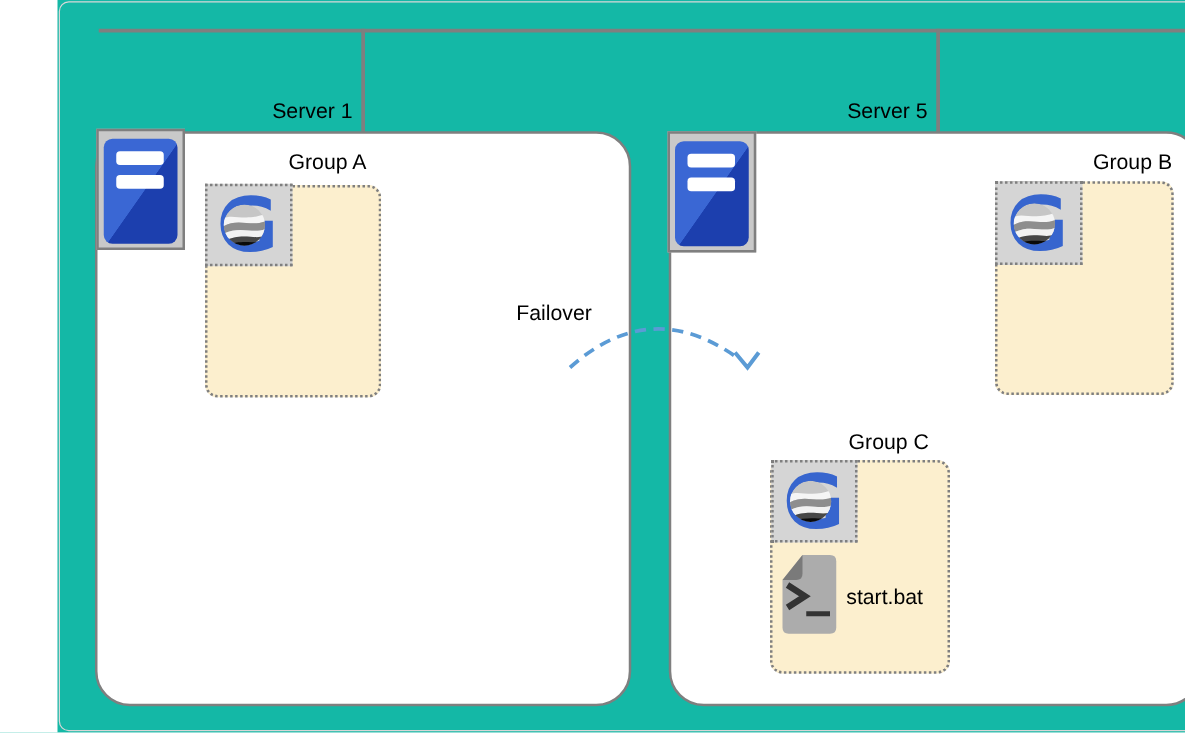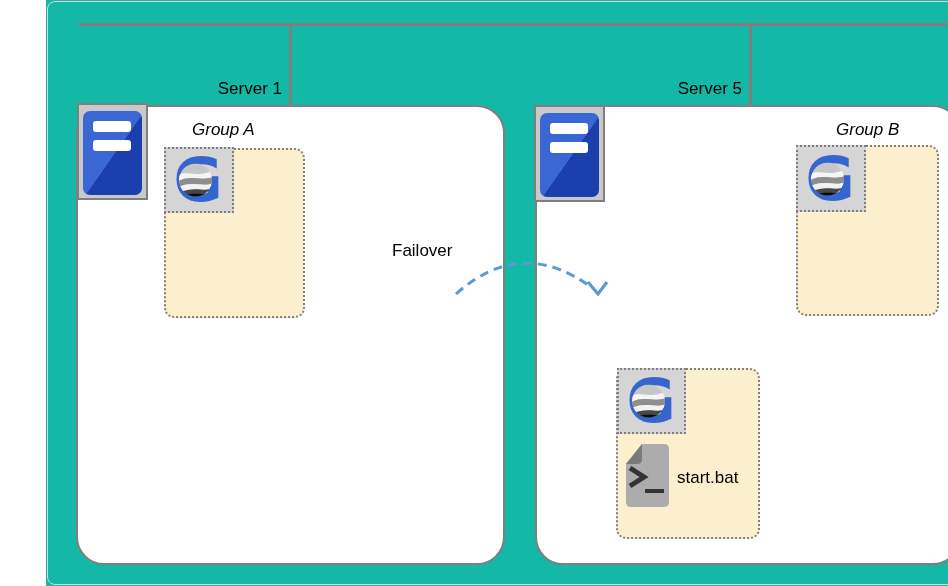--- a/index.html
+++ b/index.html
@@ -7,21 +7,21 @@
     position:relative;width:948px;height:586px;background:#14b8a6;
     font-family:"Liberation Sans", sans-serif;color:#000;overflow:hidden;margin-left:46px;
   }
   .frame{
     position:absolute;left:1px;top:1px;right:1px;bottom:1px;
     border:1.5px solid #D7D7D7;border-radius:8px;
   }
   .hline{position:absolute;background:#7F7F7F;height:3px;}
   .vline{position:absolute;background:#7F7F7F;width:3px;}
   .lbl{position:absolute;font-size:17px;line-height:1.15;white-space:nowrap;}
-  .lbl.center{text-align:left;font-style:italic;}
+  .lbl.center{text-align:center;}
   .lbl.right{text-align:right;}
   .server-box{
     position:absolute;background:#ffffff;border:2.5px solid #7F7F7F;border-radius:28px;
     box-sizing:border-box;
   }
   .server-icon-box{
     position:absolute;background:#C9C9C9;border:2px solid #7F7F7F;box-sizing:border-box;
     display:flex;align-items:center;justify-content:center;
   }
   .group-box{
@@ -115,20 +115,21 @@
         <circle cx="26.5" cy="28" r="16.5" fill="#C6C6C6"></circle>
         <path d="M8,24 C16,17 26,27 46,18 L46,24 C32,31 22,21 8,30 Z" fill="#F5F5F5"></path>
         <path d="M8,30 C22,21 32,31 46,24 L46,30 C34,37 24,27 8,36 Z" fill="#8E8E8E"></path>
         <path d="M8,36 C24,27 34,37 46,30 L46,35 C36,42 26,32 8,42 Z" fill="#F2F2F2"></path>
         <path d="M8,42 C26,32 36,42 46,35 L46,40 C38,46 28,38 8,47 Z" fill="#474747"></path>
         <path d="M6,46 C28,37 38,46 46,39 L46,48 L6,48 Z" fill="#0A0A0A"></path>
       </g>
     </svg>
   </div>
 
+  <div class="lbl center" style="left:595px;top:344px;width:140px;">Group C</div>
   <div class="group-box" style="left:570px;top:368px;width:144px;height:171px;"></div>
   <div class="app-icon-box" style="left:571px;top:368px;width:69px;height:66px;">
     <svg width="60" height="56" viewBox="0 0 60 56">
       <text x="29" y="49" text-anchor="middle" font-family="DejaVu Sans, sans-serif" font-weight="bold" font-size="60" fill="#3765CE">G</text>
       <clipPath id="sphC">
           <circle cx="26.5" cy="28" r="16.5"></circle>
         </clipPath>
       <g clip-path="url(#sphC)">
         <circle cx="26.5" cy="28" r="16.5" fill="#C6C6C6"></circle>
         <path d="M8,24 C16,17 26,27 46,18 L46,24 C32,31 22,21 8,30 Z" fill="#F5F5F5"></path>
@@ -143,21 +144,21 @@
   <div class="abs" style="left:578px;top:443px;">
     <svg width="47" height="66" viewBox="0 0 47 66">
       <path d="M18,1 H40 Q45,1 45,6 V59 Q45,64 40,64 H7 Q2,64 2,59 V21 Z" fill="#ACACAC"></path>
       <path d="M18,1 L18,16 Q18,21 13,21 L2,21 Z" fill="#7A7A7A"></path>
       <path d="M6,25 L20,34 L6,43" fill="none" stroke="#333333" stroke-width="5"></path>
       <rect x="21" y="46" width="19" height="4" fill="#333333"></rect>
     </svg>
   </div>
   <div class="lbl" style="left:631px;top:468px;text-align:center;">start.bat</div>
 
-  <div class="lbl" style="left:346px;top:241px;">Failover</div>
+  <div class="lbl" style="left:367px;top:241px;">Failover</div>
   <div class="abs" style="left:395px;top:235px;">
     <svg width="185" height="70" viewBox="0 0 185 70">
       <path d="M15,59 Q80,1 150,52" fill="none" stroke="#5B9BD5" stroke-width="3" stroke-dasharray="9 6"></path>
       <polyline points="147,47 157,59 166,47" fill="none" stroke="#5B9BD5" stroke-width="3.2"></polyline>
     </svg>
   </div>
 
 </div>
 
 </body></html>

